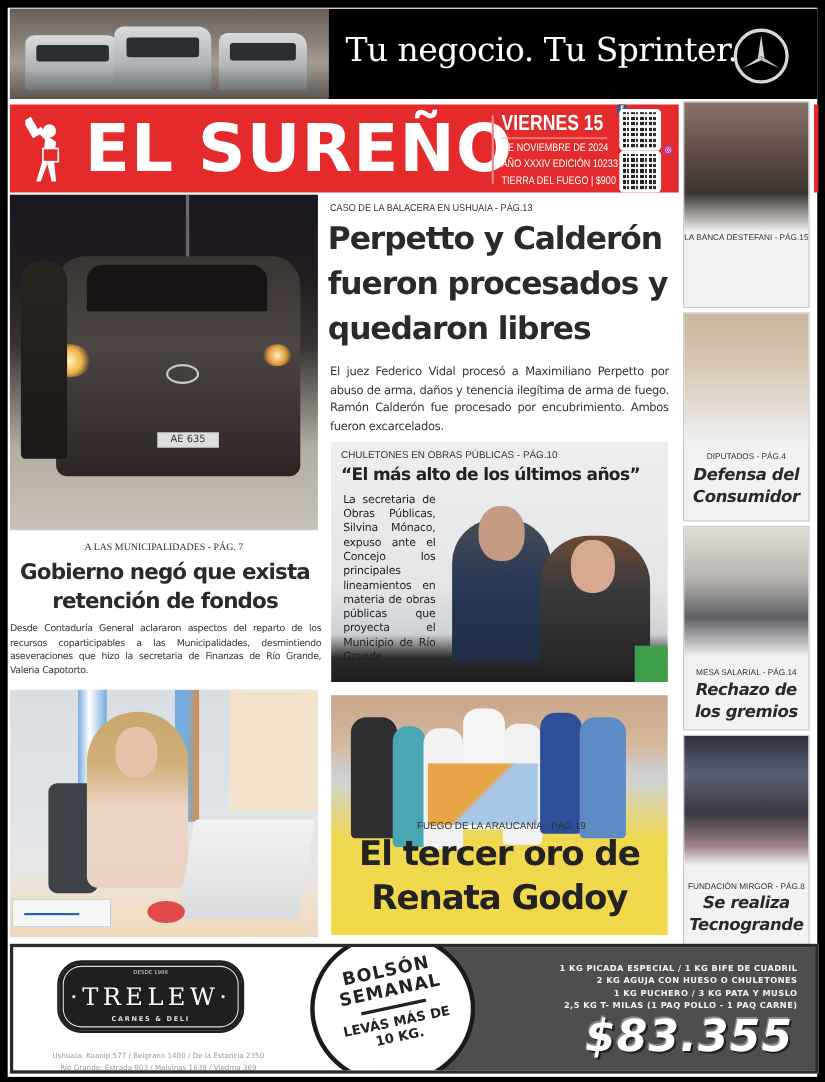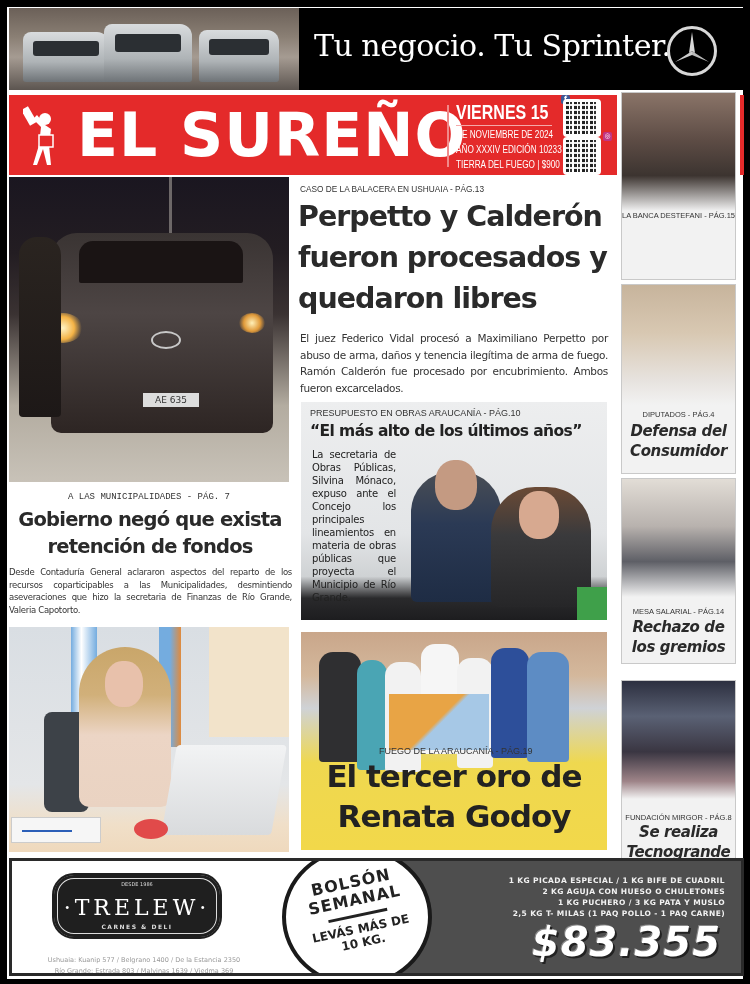--- a/index.html
+++ b/index.html
@@ -63,21 +63,21 @@
   .man { position: absolute; left: 110px; top: 70px; width: 90px; height: 130px; background: linear-gradient(180deg,#4a4e55 0%,#2b3a55 40%,#1e2c44 100%); border-radius: 40px 40px 6px 6px; }
   .man::before { content: ""; position: absolute; left: 24px; top: -12px; width: 42px; height: 50px; background: #c49a82; border-radius: 45%; }
   .woman { position: absolute; left: 190px; top: 85px; width: 100px; height: 120px; background: linear-gradient(180deg,#6b4a35 0%,#3a3a3c 40%,#262628 100%); border-radius: 44px 44px 8px 8px; }
   .woman::before { content: ""; position: absolute; left: 28px; top: 4px; width: 40px; height: 48px; background: #d7a990; border-radius: 45%; }
   .green-chair { position: absolute; right: 0; top: 185px; width: 30px; height: 34px; background: #3fa04a; }
   .obras .kicker { position: absolute; left: 9px; top: 6px; font-family: "Liberation Sans", sans-serif; font-size: 9px; color: #333; white-space: nowrap; }
   .obras .headline { position: absolute; left: 9px; top: 20px; font-family: "DejaVu Sans", sans-serif; font-weight: bold; font-size: 15.5px; color: #222; letter-spacing: -0.6px; white-space: nowrap; }
   .obras .body { position: absolute; left: 11px; top: 46px; width: 84px; font-family: "DejaVu Sans", sans-serif; font-size: 10px; line-height: 13px; color: #222; text-align: justify; letter-spacing: -0.2px; }
 
   
-  .muni-kicker { position: absolute; left: 9px; top: 492px; width: 280px; text-align: center; font-family: Liberation Mono, monospace; font-size: 9px; color: #333; }
+  .muni-kicker { position: absolute; left: 9px; top: 492px; width: 280px; text-align: center; font-family: Liberation Serif, serif; font-size: 9px; color: #333; }
   .muni-headline { position: absolute; left: 4px; top: 506px; width: 292px; text-align: center; font-family: "DejaVu Sans", sans-serif; font-weight: bold; font-size: 19.5px; line-height: 27px; color: #2a2a2a; letter-spacing: -0.8px; }
   .muni-body { position: absolute; left: 9px; top: 566px; width: 283px; font-family: "DejaVu Sans", sans-serif; font-size: 8.5px; line-height: 12.5px; color: #333; text-align: justify; letter-spacing: -0.3px; }
 
   
   .office-photo { position: absolute; left: 9px; top: 627px; width: 280px; height: 225px; overflow: hidden;
     background: linear-gradient(180deg,#d9dee3 0%,#e4e6e8 70%,#f0dfc8 88%,#efd9bd 100%); }
   .blind { position: absolute; left: 200px; top: 0; width: 80px; height: 110px; background: #f2e3ca; }
   .flag1 { position: absolute; left: 62px; top: 0; width: 26px; height: 90px; background: linear-gradient(90deg,#74acdf 0%,#fff 40%,#74acdf 100%); }
   .flag2 { position: absolute; left: 150px; top: 0; width: 22px; height: 120px; background: linear-gradient(90deg,#74acdf 0%,#74acdf 50%,#e08a3c 100%); }
   .chair { position: absolute; left: 35px; top: 85px; width: 45px; height: 100px; background: #3d4248; border-radius: 8px; }
@@ -102,21 +102,21 @@
   .rcard .photo { position: absolute; left: 0; top: 0; width: 100%; }
   .rcard .kicker { position: absolute; left: 0; width: 100%; text-align: center; font-family: "Liberation Sans", sans-serif; font-size: 7.5px; color: #333; white-space: nowrap; }
   .rcard .headline { position: absolute; left: 0; width: 100%; text-align: center; font-family: "DejaVu Sans", sans-serif; font-weight: bold; font-style: italic; font-size: 15px; line-height: 20px; color: #2a2a2a; letter-spacing: -0.4px; }
 
   .rc1 { top: 0; height: 188px; }
   .rc1 .photo { height: 118px; background: linear-gradient(180deg,#8a7468 0%,#5d4c45 40%,#3c3430 70%,#f2f2f2 100%); }
   .rc2 { top: 192px; height: 190px; }
   .rc2 .photo { height: 120px; background: linear-gradient(180deg,#c7b49c 0%,#d8c8b2 40%,#e7e3df 80%,#f2f2f2 100%); }
   .rc3 { top: 386px; height: 186px; }
   .rc3 .photo { height: 118px; background: linear-gradient(180deg,#e2ddd6 0%,#b8b2ae 40%,#5e5f66 70%,#f2f2f2 100%); }
-  .rc4 { top: 576px; height: 196px; margin-top: 12px; }
+  .rc4 { top: 576px; height: 196px; }
   .rc4 .photo { height: 118px; background: linear-gradient(180deg,#2d3040 0%,#5a6174 30%,#3a3642 60%,#9e8488 85%,#f2f2f2 100%); }
   .rbar { position: absolute; left: 740px; top: 95px; width: 4px; height: 80px; background: #e42a2a; }
 
   
   .ad-bottom { position: absolute; left: 9px; top: 858px; width: 735px; height: 118px; background: #fff; border: 3px solid #2a2a2a; overflow: hidden; }
   .trelew-badge { position: absolute; left: 40px; top: 12px; width: 170px; height: 66px; background: #1f1f1f; border-radius: 22px; border: 2px solid #1f1f1f; box-shadow: inset 0 0 0 3px #1f1f1f, inset 0 0 0 4px #ddd; }
   .trelew-badge .since { position: absolute; left: 0; top: 6px; width: 100%; text-align: center; font-size: 5px; color: #ddd; }
   .trelew-badge .name { position: absolute; left: 0; top: 20px; width: 100%; text-align: center; font-family: "DejaVu Serif", serif; font-size: 22px; color: #fff; letter-spacing: 4px; }
   .trelew-badge .sub { position: absolute; left: 0; top: 48px; width: 100%; text-align: center; font-size: 6px; color: #ddd; letter-spacing: 1.5px; font-weight: bold; }
   .addr { position: absolute; left: 22px; width: 220px; font-size: 6.5px; color: #999; text-align: center; white-space: nowrap; }
@@ -192,21 +192,21 @@
 
 <div class="lead-kicker">CASO DE LA BALACERA EN USHUAIA - PÁG.13</div>
 <div class="lead-headline">Perpetto y Calderón fueron procesados y quedaron libres</div>
 <div class="lead-body">El juez Federico Vidal procesó a Maximiliano Perpetto por abuso de arma, daños y tenencia ilegítima de arma de fuego. Ramón Calderón fue procesado por encubrimiento. Ambos fueron excarcelados.</div>
 
 <div class="obras">
   <div class="bg-scene"></div>
   <div class="man"></div>
   <div class="woman"></div>
   <div class="green-chair"></div>
-  <div class="kicker">PRESUPUESTO EN OBRAS ARAUCANÍA - PÁG.10</div>
+  <div class="kicker">CHULETONES EN OBRAS PÚBLICAS - PÁG.10</div>
   <div class="headline">“El más alto de los últimos años”</div>
   <div class="body">La secretaria de Obras Públicas, Silvina Mónaco, expuso ante el Concejo los principales lineamientos en materia de obras públicas que proyecta el Municipio de Río Grande.</div>
 </div>
 
 <div class="muni-kicker">A LAS MUNICIPALIDADES - PÁG. 7</div>
 <div class="muni-headline">Gobierno negó que exista retención de fondos</div>
 <div class="muni-body">Desde Contaduría General aclararon aspectos del reparto de los recursos coparticipables a las Municipalidades, desmintiendo aseveraciones que hizo la secretaria de Finanzas de Río Grande, Valeria Capotorto.</div>
 
 <div class="office-photo">
   <div class="flag1"></div>

